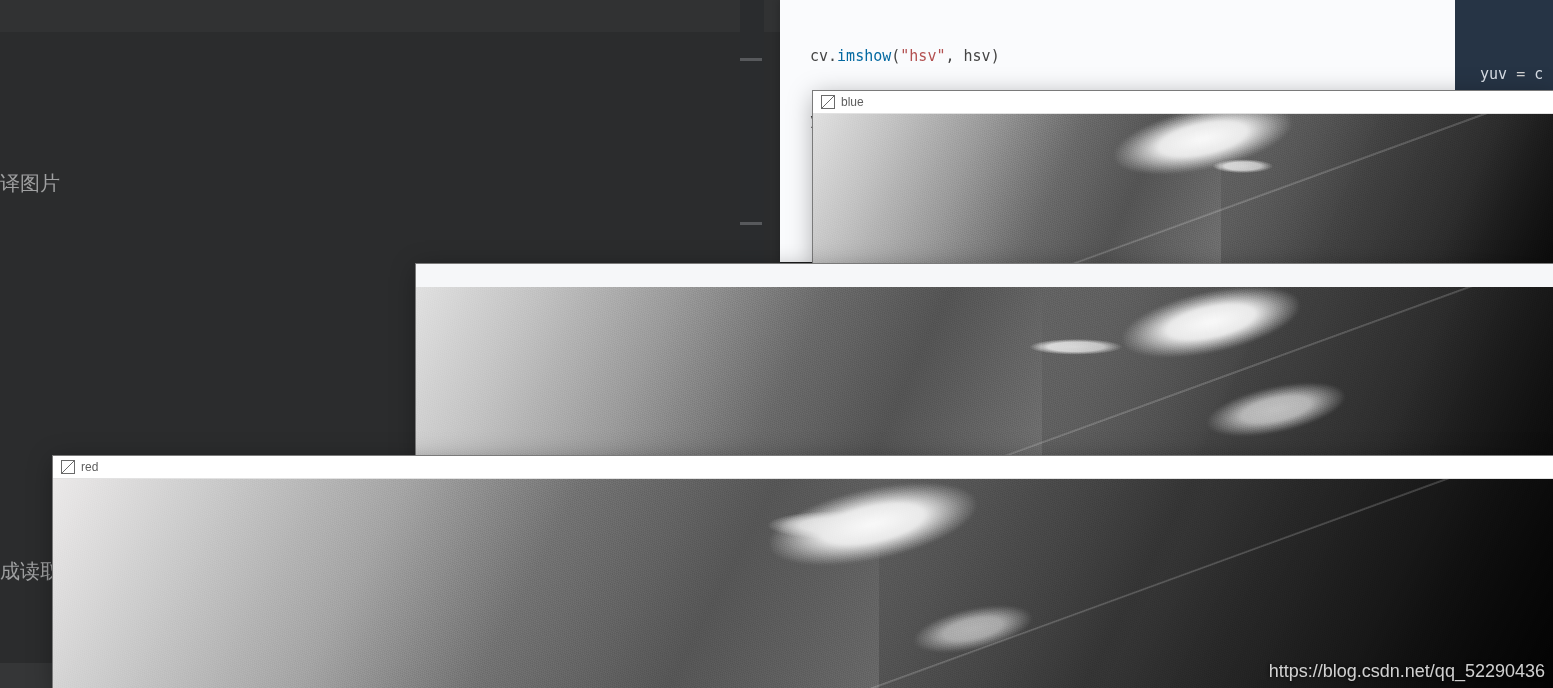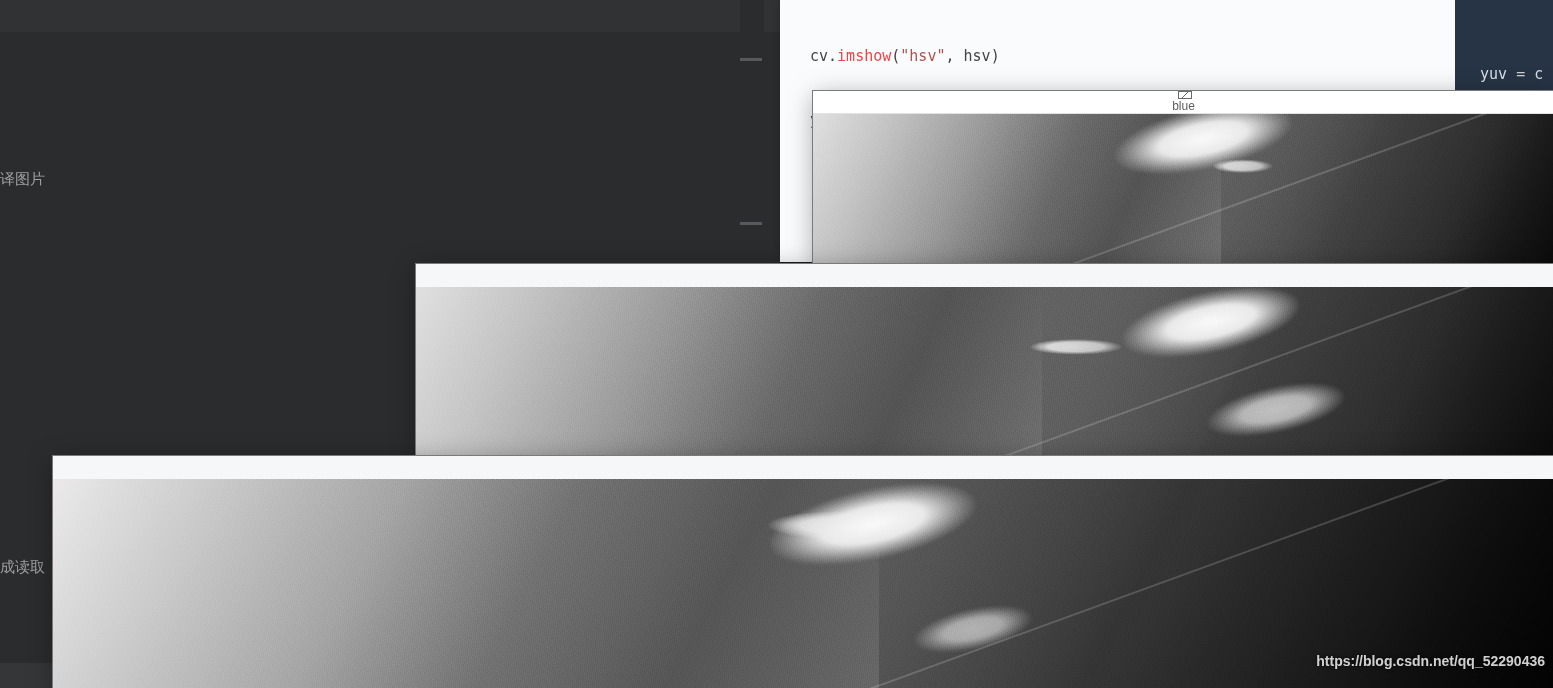--- a/index.html
+++ b/index.html
@@ -5,41 +5,41 @@
   html,body{margin:0;padding:0;width:1553px;height:688px;overflow:hidden;font-family:Consolas,"Microsoft YaHei",monospace;font-size:14px;background:#1f2022;color:#c7c7c7;}
   .root{position:relative;width:1553px;height:688px;}
   
   .leftdark{position:absolute;left:0;top:0;width:780px;height:688px;background:#1b1c1d;}
   .leftdark-inner{position:absolute;left:0;top:32px;right:0;bottom:0;background:#2b2c2d;}
   .topstrip{position:absolute;left:0;top:0;width:780px;height:32px;background:#313233;}
   .bottomstrip{position:absolute;left:0;bottom:0;width:780px;height:25px;background:#353637;}
   .gutter{position:absolute;left:740px;top:0;width:24px;height:688px;background:#2a2c2e;}
   .mm{position:absolute;top:56px;width:22px;height:3px;background:#57595c;}
   .scrubber{position:absolute;left:740px;top:0;width:24px;height:88px;background:rgba(255,255,255,0.10);}
-  .sidetext{position:absolute;left:0;color:#9fa0a1;font-size:15px;white-space:nowrap;}
+  .sidetext{position:absolute;left:0;color:#9fa0a1;font-size:20px;white-space:nowrap;}
 
   
   .lightpane{position:absolute;left:780px;top:0;width:680px;height:262px;background:#fafbfd;box-shadow:-2px 0 6px rgba(0,0,0,0.15);}
   .lightcode{position:absolute;left:30px;top:8px;font-size:15px;line-height:32px;white-space:pre;font-family:Consolas,monospace;}
   .lc-plain{color:#444;}
-  .lc-call{color:#ef4444;margin-top:16px;}
+  .lc-call{color:#0369a1;margin-top:16px;}
   .lc-str{color:#b35050;}
   .lc-member{color:#5f6b70;}
   .lc-fn2{color:#b94e4c;}
 
   
   .darkpane{position:absolute;left:1455px;top:0;width:98px;height:262px;background:#263445;}
   .darkcode{position:absolute;left:25px;top:35px;font-size:15px;line-height:26px;white-space:pre;font-family:Consolas,monospace;color:#c9d4e3;}
   .dc-var{color:#d7dde5;}
   .dc-op{color:#d0d0d0;}
   .dc-fn{color:#4ec7b0;}
 
   
   .cvwin{position:absolute;background:#f6f7f9;border:1px solid #7a7a7a;box-shadow:2px 6px 24px rgba(0,0,0,0.35);}
-  .cvtitle{height:22px;background:#fff;border-bottom:1px solid #e2e2e2;display:flex;align-items:center;font-size:12px;color:#5e5e5e;font-family:sans-serif;flex-direction:column;}
+  .cvtitle{height:22px;background:#fff;border-bottom:1px solid #e2e2e2;display:flex;align-items:center;font-size:12px;color:#5e5e5e;font-family:sans-serif;}
   .cvicon{width:14px;height:14px;margin:0 6px 0 8px;position:relative;border:1px solid #6a6a6a;box-sizing:border-box;background:
      linear-gradient(135deg,#fff 0 49%,#6a6a6a 50% 51%,#fff 52%);}
   .cvbody{position:absolute;top:23px;left:0;right:0;bottom:0;overflow:hidden;}
   .beach{position:absolute;inset:0;}
   .beach-base{position:absolute;inset:0;
     background:
       radial-gradient(ellipse at 58% 35%, #f3f3f3 0%, #e9e9e9 3%, rgba(0,0,0,0) 5%),
       linear-gradient(115deg,#e1e1e1 0%,#c4c4c4 10%,#9b9b9b 22%,#6b6b6b 34%,#555 44%,#6d6d6d 56%,#8a8a8a 70%,#707070 82%,#3d3d3d 100%);
   }
   .beach-grain{position:absolute;inset:0;mix-blend-mode:overlay;opacity:.35;
@@ -55,21 +55,21 @@
     mix-blend-mode:multiply;}
   .shoreline{position:absolute;top:-10%;left:18%;width:160%;height:120%;
     border-top:2px solid rgba(255,255,255,.45);transform:rotate(-20deg);opacity:.4;}
 
   .red .beach-base{background:
       radial-gradient(ellipse at 52% 22%, #f5f5f5 0%, #e3e3e3 3%, rgba(0,0,0,0) 6%),
       linear-gradient(118deg,#eceaea 0%,#cfcfcf 9%,#a6a6a6 22%,#747474 33%,#575757 45%,#6e6e6e 62%,#818181 72%,#4a4a4a 86%,#1e1e1e 100%);}
   .red .water{background:linear-gradient(118deg,rgba(0,0,0,0) 0%,rgba(70,70,70,.2) 10%,#6a6a6a 40%,#545454 72%,#151515 100%);}
 
   
-  .watermark{position:absolute;right:8px;bottom:19px;font-size:14px;color:#e5e5e5;font-family:sans-serif;text-shadow:0 0 4px #000;opacity:.9;font-weight:bold;}
+  .watermark{position:absolute;right:8px;bottom:6px;font-size:18px;color:#e5e5e5;font-family:sans-serif;text-shadow:0 0 4px #000;opacity:.9;}
 </style>
 </head>
 <body>
 
 <div class="root">
 
   <div class="leftdark">
     <div class="topstrip"></div>
     <div class="leftdark-inner"></div>
     <div class="bottomstrip"></div>
@@ -118,20 +118,24 @@
         <div class="water"></div>
         <div class="shoreline"></div>
         <div class="wave" style="left:705px;top:5px;"></div>
         <div class="wave" style="left:790px;top:100px;width:140px;height:45px;opacity:.7;"></div>
         <div class="beach-grain"></div>
       </div>
     </div>
   </div>
 
   <div class="cvwin red" style="left:52px;top:455px;width:1501px;height:233px;">
+    <div class="cvtitle">
+      <span class="cvicon"></span>
+      <span>red</span>
+    </div>
     <div class="cvbody">
       <div class="beach">
         <div class="beach-base"></div>
         <div class="water"></div>
         <div class="shoreline"></div>
         <div class="wave" style="left:715px;top:10px;width:210px;height:70px;"></div>
         <div class="wave" style="left:860px;top:130px;width:120px;height:40px;opacity:.6;"></div>
         <div class="beach-grain"></div>
       </div>
     </div>

